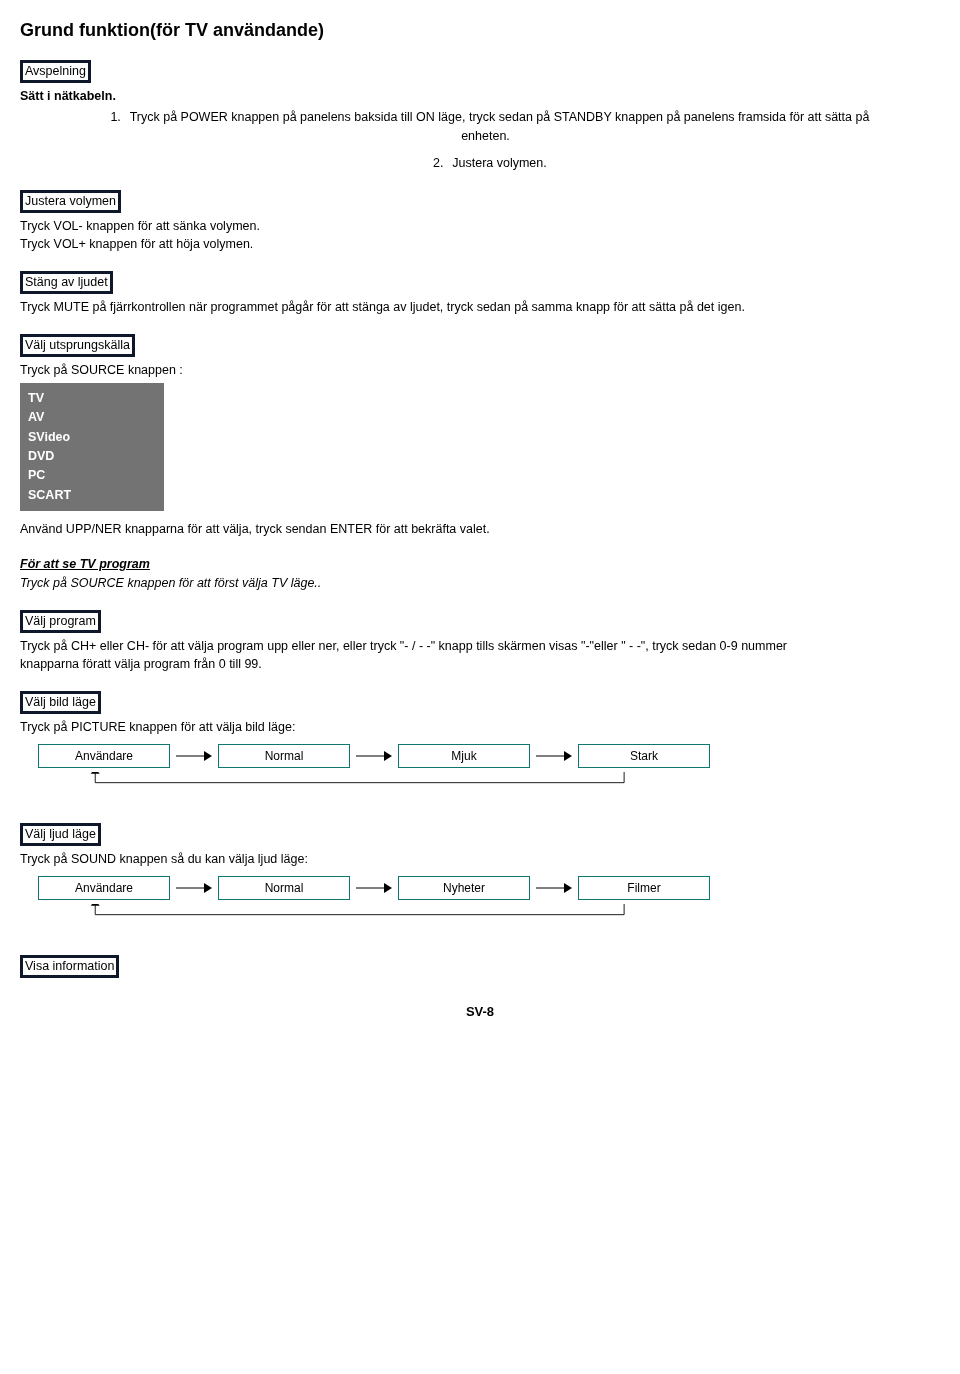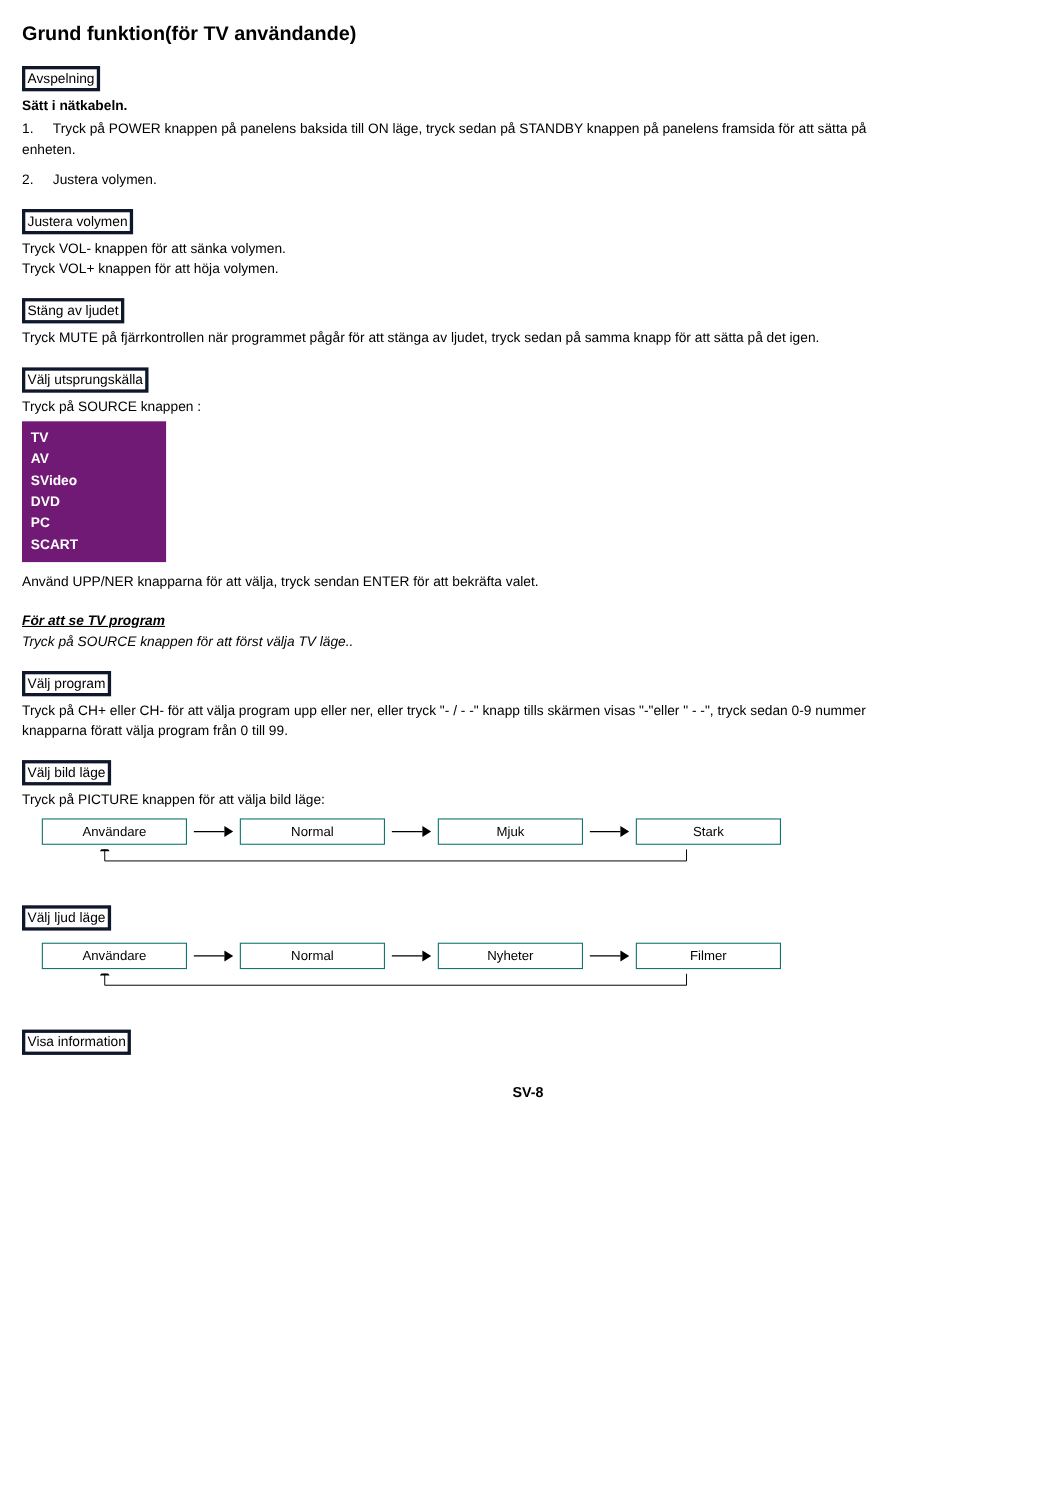--- a/index.html
+++ b/index.html
@@ -25,34 +25,35 @@
   }
   .sect {
     margin-bottom: 18px;
   }
   .line {
     margin: 2px 0;
   }
   ol.plain {
     list-style: none;
     padding: 0;
-    margin: 4px 0 0 0;
+    margin: 4px 0 0 11px;
+    text-align: center;
   }
   ol.plain li {
     margin-bottom: 10px;
   }
   .num {
     display: inline-block;
     width: 28px;
   }
   .source-box {
-    background: #701a75;
+    background: #737373;
     color: #fff;
     width: 115px;
-    padding: 6px 8px 6px 8px;
+    padding: 6px 21px 6px 8px;
     margin: 4px 0 10px 0;
     font-size: 12.5px;
     font-weight: bold;
     line-height: 1.55;
   }
   .bolditalic {
     font-style: italic;
     font-weight: bold;
     text-decoration: underline;
   }
@@ -161,20 +162,21 @@
     <div class="fbox">Stark</div>
   </div>
   <svg class="backpath" viewBox="0 0 630 18">
     <polyline points="620,0 620,12 25,12 25,0" fill="none" stroke="#000"></polyline>
     <polygon points="20,2 25,-5 30,2" fill="#000"></polygon>
   </svg>
 </div>
 
 <div class="sect" style="margin-top:30px">
   <div class="boxed">Välj ljud läge</div>
+  <div class="line">Tryck på SOUND knappen så du kan välja ljud läge:</div>
   <div class="flowrow">
     <div class="fbox">Användare</div>
     <svg class="arrow-svg" width="36" height="20">
         <line x1="0" y1="10" x2="28" y2="10" stroke="#000"></line>
         <polygon points="28,5 36,10 28,15" fill="#000"></polygon>
       </svg>
     <div class="fbox">Normal</div>
     <svg class="arrow-svg" width="36" height="20">
         <line x1="0" y1="10" x2="28" y2="10" stroke="#000"></line>
         <polygon points="28,5 36,10 28,15" fill="#000"></polygon>

